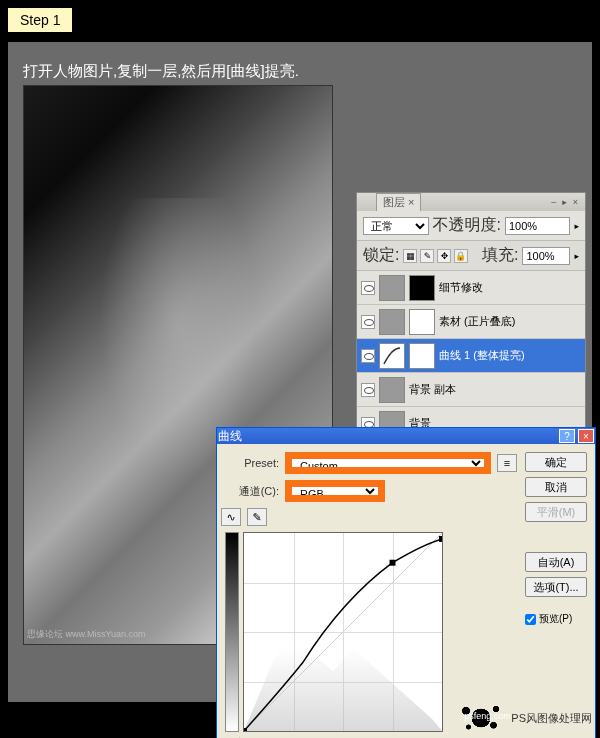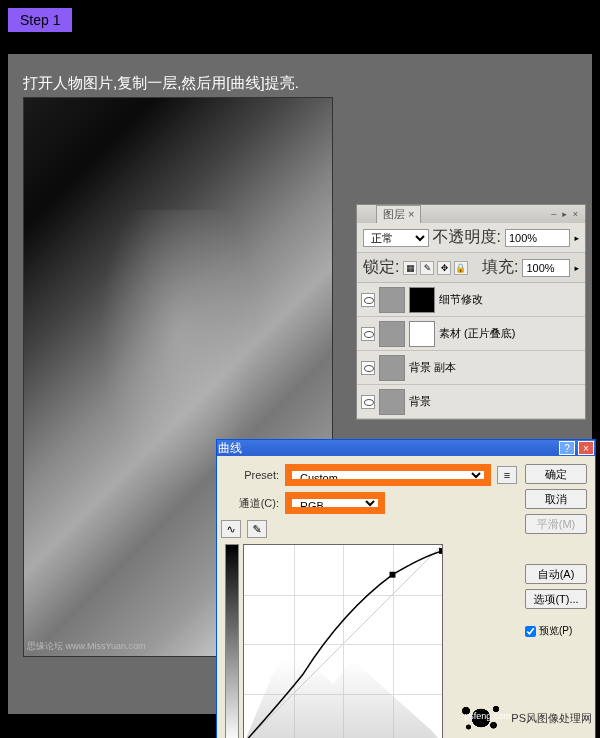--- a/index.html
+++ b/index.html
@@ -1,17 +1,17 @@
 <!DOCTYPE html>
 <html><head>
 <meta charset="utf-8">
 <style>
 *{margin:0;padding:0;box-sizing:border-box;font-family:Arial,"Microsoft YaHei",sans-serif}
 body{background:#000;width:600px;height:738px;position:relative;overflow:hidden}
-.step-label{background:#8b5cf6;color:#000;display:inline-block;padding:4px 12px;margin:8px 0 12px 8px;font-size:14px}
+.step-label{background:#fef9c3;color:#000;display:inline-block;padding:4px 12px;margin:8px 0 0 8px;font-size:14px}
 .tutorial-area{background:#6b6b6b;margin:10px 8px 0 8px;padding:20px 15px;height:660px;position:relative}
 .instruction{color:#fff;font-size:15px;margin-bottom:4px}
 .photo{width:310px;height:560px;background:linear-gradient(135deg,#1a1a1a 0%,#0a0a0a 15%,#444 30%,#888 45%,#aaa 55%,#777 65%,#999 78%,#ddd 92%,#eee 100%);position:relative;border:1px solid #333}
 .photo::before{content:"";position:absolute;top:20%;left:20%;width:60%;height:55%;background:radial-gradient(ellipse at 50% 40%,rgba(200,200,200,.4),transparent 60%)}
 .watermark{position:absolute;bottom:3px;left:3px;color:#bbb;font-size:9px}
 .layers-panel{position:absolute;top:150px;right:6px;width:230px;background:#e4e2dd;border:1px solid #888;font-size:11px}
 .lp-titlebar{height:18px;background:linear-gradient(#dcdad4,#c8c6c0);display:flex;align-items:center;justify-content:flex-end;padding:0 4px}
 .lp-titlebar span:first-child{margin-right:auto;margin-left:15px;color:#555;border:1px solid #999;border-bottom:none;padding:1px 6px;background:#e4e2dd}
 .lp-min{font-size:9px;color:#555;margin:0 3px;cursor:pointer}
 .lp-row{display:flex;align-items:center;padding:4px 6px;gap:4px}
@@ -102,20 +102,30 @@
         <div class="thumb"></div>
         <div class="mask"></div>
         <div class="layer-name">细节修改</div>
       </div>
       <div class="layer">
         <div class="eye"></div>
         <div class="thumb"></div>
         <div class="mask white"></div>
         <div class="layer-name">素材 (正片叠底)</div>
       </div>
+      <div class="layer sel">
+        <div class="eye"></div>
+        <div class="thumb adj">
+            <svg width="20" height="20">
+              <path d="M2 18 Q10 2 18 2" stroke="#333" fill="none" stroke-width="1.5"></path>
+            </svg>
+          </div>
+        <div class="mask white"></div>
+        <div class="layer-name">曲线 1 (整体提亮)</div>
+      </div>
       <div class="layer">
         <div class="eye"></div>
         <div class="thumb"></div>
         <div class="layer-name">背景 副本</div>
       </div>
       <div class="layer">
         <div class="eye"></div>
         <div class="thumb"></div>
         <div class="layer-name">背景</div>
       </div>

